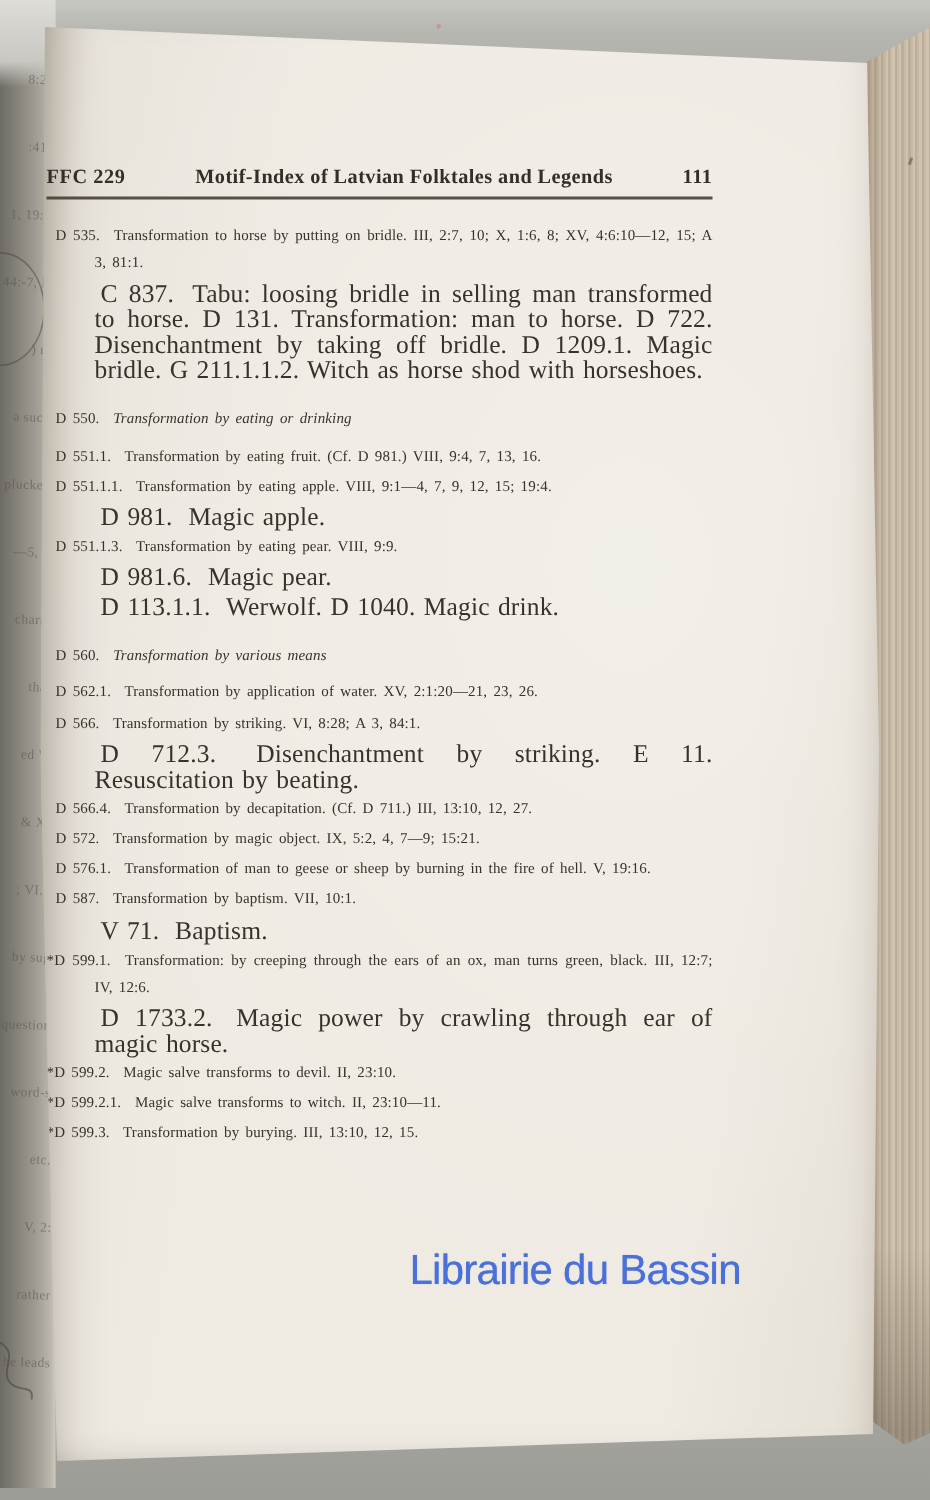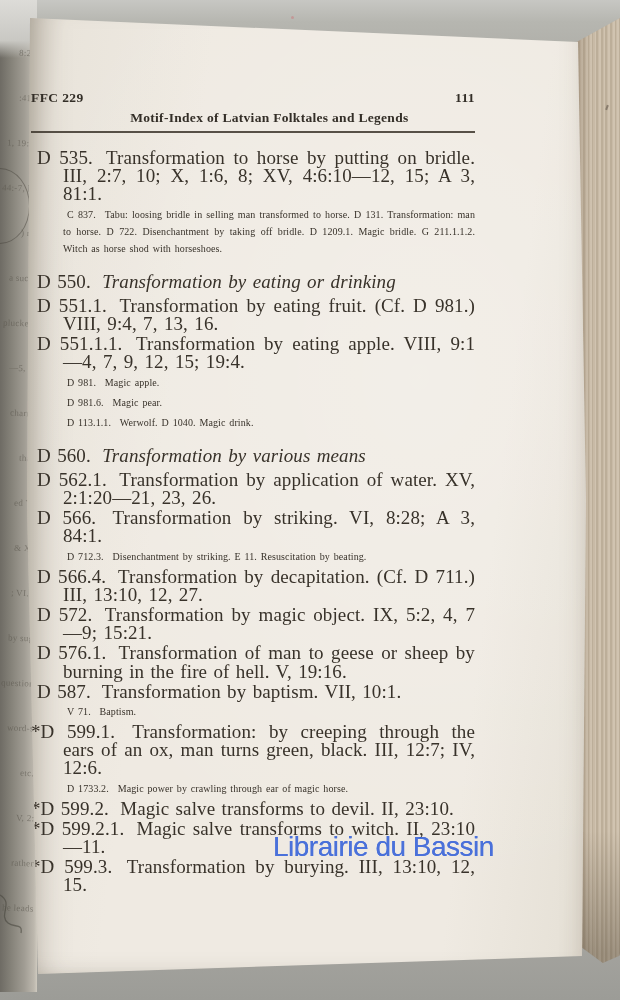--- a/index.html
+++ b/index.html
@@ -34,28 +34,28 @@
   .page{position:absolute;left:26px;top:8px;width:562px;height:970px;
        background:
          radial-gradient(120% 90% at 70% 38%,rgba(255,255,255,.22),rgba(0,0,0,0) 62%),
          linear-gradient(97deg,#d8d2c8 0%,#e9e4db 6%,#efeae2 28%,#efeae2 78%,#e7e2d8 95%,#ded8cd 100%);
        clip-path:polygon(4px 10px,552px 34px,560px 492px,556px 948px,12px 966px,1px 500px);
        box-shadow:inset 26px 0 34px -20px rgba(95,85,70,.5),
                   inset -18px 0 26px -16px rgba(120,105,85,.28),
                   inset 0 -14px 24px -14px rgba(110,100,85,.25);}
 
   .content{position:absolute;left:5px;top:62px;width:444px;color:#38322a;}
-  .header{display:flex;align-items:center;font-weight:bold;font-size:13.5px;letter-spacing:.4px;color:#332e27;}
+  .header{display:flex;align-items:flex-end;font-weight:bold;font-size:13.5px;letter-spacing:.4px;color:#332e27;}
   .hcenter{flex:1;text-align:center;letter-spacing:.3px;margin-top:40px;}
   .rule{height:0;border-top:2px solid rgba(60,53,44,.85);margin-top:5px;}
   .entries{margin-top:16px;text-align:justify;}
-  p.entry{margin:0 0 2px;padding-left:32px;text-indent:-26px;font-size:19px;line-height:18.2px;
+  p.entry{margin:0 0 2px;padding-left:32px;text-indent:-26px;font-size:10px;line-height:18.2px;
           word-spacing:1.5px;letter-spacing:.1px;}
   p.entry.star{text-indent:-32px;}
-  p.entry.sub{padding-left:32px;text-indent:4px;font-size:10px;line-height:17px;margin:1px 0 3px;word-spacing:1.2px;}
+  p.entry.sub{padding-left:32px;text-indent:4px;font-size:17px;line-height:17px;margin:1px 0 3px;word-spacing:1.2px;}
   p.entry.section{margin:16px 0 6px;}
   p.entry.section .text{font-style:italic;margin-top:12px;}
   .label{margin-right:5px;white-space:nowrap;}
 
   
   .watermark{position:absolute;left:273px;top:831px;z-index:5;
        font-family:"Liberation Sans","DejaVu Sans",sans-serif;font-size:28px;letter-spacing:-.5px;
        opacity:.85;white-space:nowrap;text-shadow:0 0 .5px currentColor;}
 </style>
 </head>
@@ -102,20 +102,21 @@
         <span class="hright">111</span>
       </div>
       <div class="rule"></div>
       <div class="entries">
           <p class="entry main"><span class="label">D 535.</span> <span class="text">Transformation to horse by putting on bridle. III, 2:7, 10; X, 1:6, 8; XV, 4:6:10—12, 15; A 3, 81:1.</span></p>
           <p class="entry sub"><span class="label">C 837.</span> <span class="text">Tabu: loosing bridle in selling man transformed to horse. D 131. Transformation: man to horse. D 722. Disenchantment by taking off bridle. D 1209.1. Magic bridle. G 211.1.1.2. Witch as horse shod with horseshoes.</span></p>
           <p class="entry section"><span class="label">D 550.</span> <span class="text">Transformation by eating or drinking</span></p>
           <p class="entry main"><span class="label">D 551.1.</span> <span class="text">Transformation by eating fruit. (Cf. D 981.) VIII, 9:4, 7, 13, 16.</span></p>
           <p class="entry main"><span class="label">D 551.1.1.</span> <span class="text">Transformation by eating apple. VIII, 9:1—4, 7, 9, 12, 15; 19:4.</span></p>
           <p class="entry sub"><span class="label">D 981.</span> <span class="text">Magic apple.</span></p>
+          <p class="entry main"><span class="label">D 551.1.3.</span> <span class="text">Transformation by eating pear. VIII, 9:9.</span></p>
           <p class="entry sub"><span class="label">D 981.6.</span> <span class="text">Magic pear.</span></p>
           <p class="entry sub"><span class="label">D 113.1.1.</span> <span class="text">Werwolf. D 1040. Magic drink.</span></p>
           <p class="entry section"><span class="label">D 560.</span> <span class="text">Transformation by various means</span></p>
           <p class="entry main"><span class="label">D 562.1.</span> <span class="text">Transformation by application of water. XV, 2:1:20—21, 23, 26.</span></p>
           <p class="entry main"><span class="label">D 566.</span> <span class="text">Transformation by striking. VI, 8:28; A 3, 84:1.</span></p>
           <p class="entry sub"><span class="label">D 712.3.</span> <span class="text">Disenchantment by striking. E 11. Resuscitation by beating.</span></p>
           <p class="entry main"><span class="label">D 566.4.</span> <span class="text">Transformation by decapitation. (Cf. D 711.) III, 13:10, 12, 27.</span></p>
           <p class="entry main"><span class="label">D 572.</span> <span class="text">Transformation by magic object. IX, 5:2, 4, 7—9; 15:21.</span></p>
           <p class="entry main"><span class="label">D 576.1.</span> <span class="text">Transformation of man to geese or sheep by burning in the fire of hell. V, 19:16.</span></p>
           <p class="entry main"><span class="label">D 587.</span> <span class="text">Transformation by baptism. VII, 10:1.</span></p>

